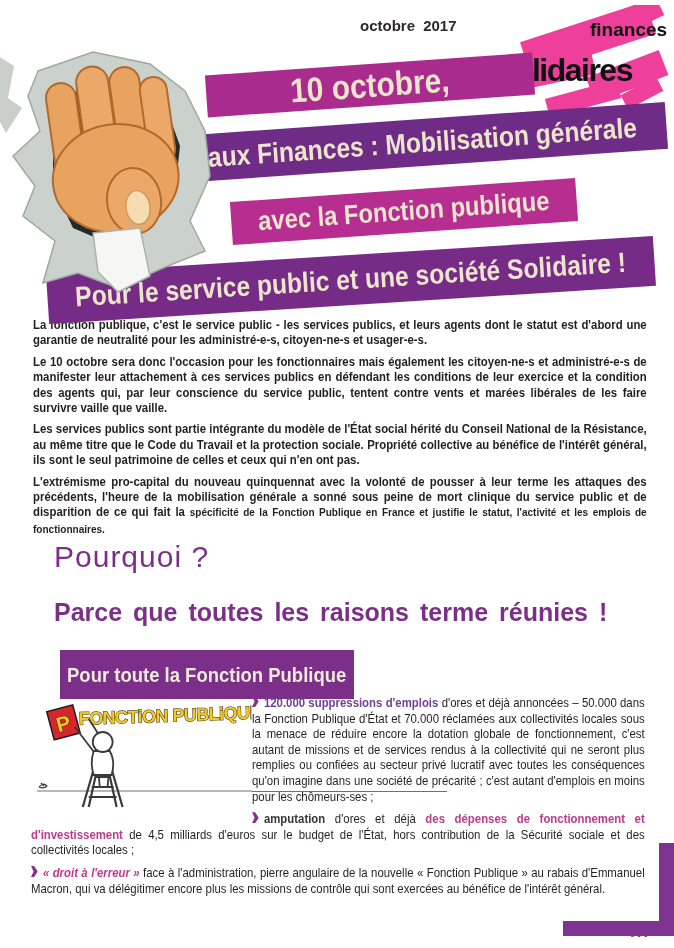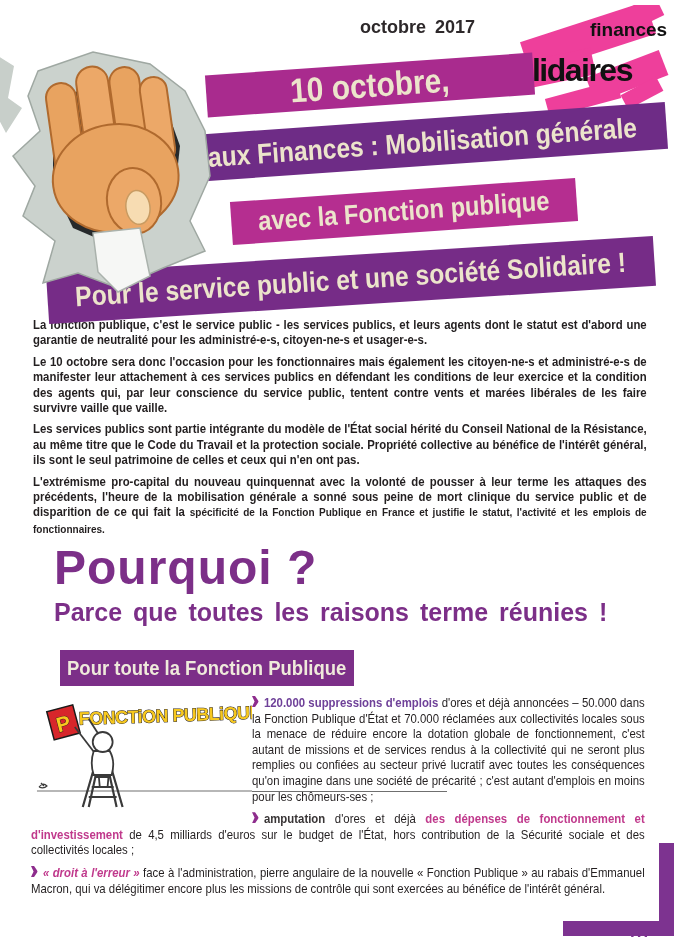--- a/index.html
+++ b/index.html
@@ -1,42 +1,42 @@
 <!DOCTYPE html>
 <html lang="fr"><head>
 <meta charset="utf-8">
 <style>
   html,body { margin:0; padding:0; background:#ffffff; }
   .page {
     position:relative; width:674px; height:948px; background:#ffffff;
     font-family:"Liberation Sans","DejaVu Sans",sans-serif; color:#231f20; overflow:hidden;
   }
   
-  .date { position:absolute; left:360px; top:17px; font-size:18px; font-weight:600; color:#2d282a; word-spacing:4px; }
+  .date { position:absolute; left:360px; top:17px; font-size:15px; font-weight:600; color:#2d282a; word-spacing:4px; }
   .logo { position:absolute; left:494px; top:5px; width:180px; height:112px; }
   .fist { position:absolute; left:-2px; top:36px; width:238px; height:258px; z-index:3; }
 
   
   .banner { position:absolute; display:flex; align-items:center; justify-content:center; color:#ece4cb; font-weight:700; z-index:2; }
   .condensed { display:inline-block; transform:scaleX(0.88); transform-origin:center; white-space:nowrap; }
   .banner-1 { left:206px; top:64px;  width:328px; height:42px; background:#a92b8e; transform:rotate(-4deg);  font-size:34px; }
   .banner-2 { left:177px; top:119px; width:490px; height:47px; background:#6e2c86; transform:rotate(-4deg);  font-size:28px; }
   .banner-3 { left:231px; top:190px; width:346px; height:43px; background:#b52e90; transform:rotate(-4deg);  font-size:27px; }
   .banner-4 { left:47px;  top:255px; width:608px; height:50px; background:#762c87; transform:rotate(-3.6deg); font-size:28px; }
 
   
   .squeeze { transform:scaleX(0.85); transform-origin:0 0; width:722px; }
   .intro { position:absolute; left:33px; top:317px; }
   .intro-p { margin:0 0 6px 0; font-size:13.4px; line-height:15.4px; font-weight:700; text-align:justify; }
   .seg-small { font-size:11.8px; }
 
   
-  .why-title { position:absolute; left:54px; top:540px; font-size:48px; font-weight:700; color:#7c2f88; letter-spacing:1px; }
+  .why-title { position:absolute; left:54px; top:540px; font-size:30px; font-weight:400; color:#7c2f88; letter-spacing:1px; }
   .why-subtitle { position:absolute; left:54px; top:598px; font-size:25px; font-weight:700; color:#7c2f88; word-spacing:4px; }
-  .section-banner { position:absolute; left:60px; top:650px; width:294px; height:36px; background:#7c2f88; color:#efeadb;
+  .section-banner { position:absolute; left:60px; top:650px; width:294px; height:49px; background:#7c2f88; color:#efeadb;
                     font-weight:700; font-size:21px; display:flex; align-items:center; justify-content:center; }
 
   
   .content { position:absolute; left:31px; top:695px; z-index:1; }
   .cartoon-float { float:left; width:260px; height:121px; position:relative; }
   .cartoon-float svg { display:block; width:260px; height:120px; }
   .bullet-p { margin:0 0 7px 0; font-size:13.4px; line-height:15.6px; font-weight:400; text-align:justify; }
   .bullet-arrow { display:inline-block; width:8px; height:11px; background:#8e2d8d; margin-right:6px;
                   clip-path:polygon(0 0,45% 0,100% 50%,45% 100%,0 100%,38% 50%); }
   .seg-bold-purple { color:#6f4199; font-weight:700; }

